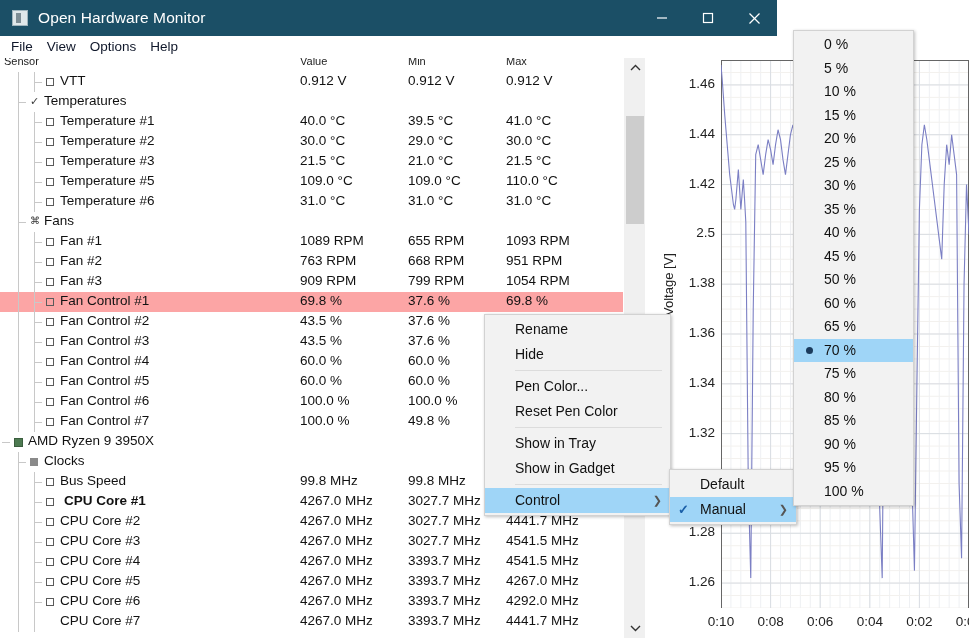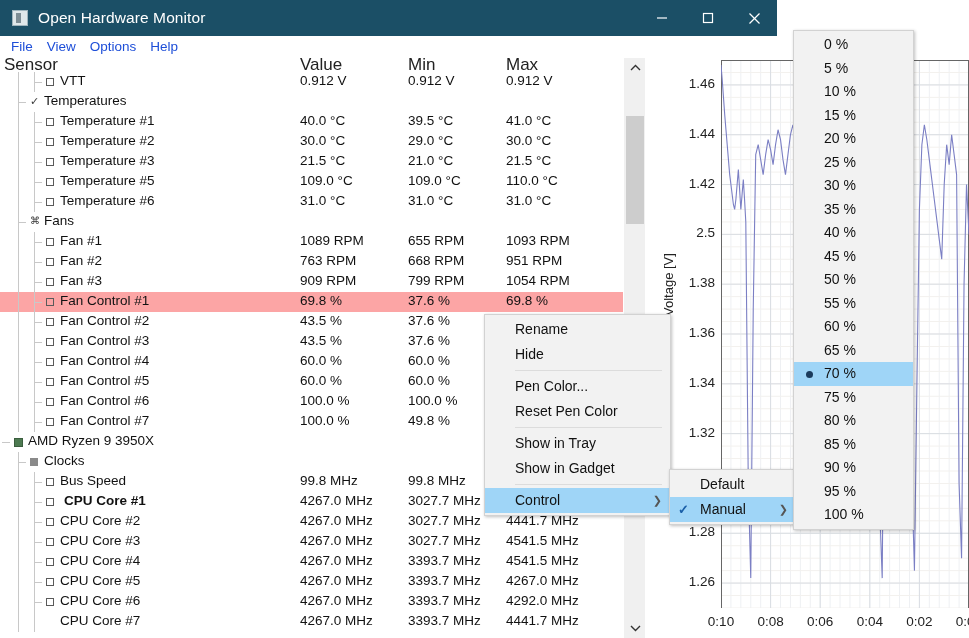--- a/index.html
+++ b/index.html
@@ -46,38 +46,38 @@
     color: #ffffff;
   }
   .win-btn svg { display: block; }
 
   
   #menubar {
     position: absolute; left: 0; top: 36px;
     width: 969px; height: 22px;
     background: #ffffff;
     display: flex; align-items: center;
-    font-size: 13.5px; color: #1d4ed8;
+    font-size: 13.5px; color: #0f172a;
     border-bottom: 1px solid #ffffff;
   }
   .menu-item { padding: 2px 7px; white-space: nowrap; }
   #menubar .menu-item:first-child { margin-left: 4px; }
 
   
   #tree-panel {
     position: absolute; left: 0; top: 58px;
     width: 645px; height: 580px;
     background: #ffffff;
     overflow: hidden;
     border-right: 1px solid #ffffff;
   }
   #tree-header {
     position: absolute; left: 0; top: 0;
     width: 645px; height: 14px;
-    font-size: 17px; color: #222;
+    font-size: 11px; color: #222;
     overflow: hidden;
   }
   #tree-header .col { position: absolute; top: -3px; white-space: nowrap; }
   #tree-header .c-sensor { left: 4px; }
   #tree-header .c-value  { left: 300px; }
   #tree-header .c-min    { left: 408px; }
   #tree-header .c-max    { left: 506px; }
 
   #tree-body {
     position: absolute; left: 0; top: 14px;
@@ -680,21 +680,20 @@
       <div class="pct"><span>5 %</span></div>
       <div class="pct"><span>10 %</span></div>
       <div class="pct"><span>15 %</span></div>
       <div class="pct"><span>20 %</span></div>
       <div class="pct"><span>25 %</span></div>
       <div class="pct"><span>30 %</span></div>
       <div class="pct"><span>35 %</span></div>
       <div class="pct"><span>40 %</span></div>
       <div class="pct"><span>45 %</span></div>
       <div class="pct"><span>50 %</span></div>
-      <div class="pct"><span>55 %</span></div>
       <div class="pct"><span>60 %</span></div>
       <div class="pct"><span>65 %</span></div>
       <div class="pct hl"><span class="radio"></span><span>70 %</span></div>
       <div class="pct"><span>75 %</span></div>
       <div class="pct"><span>80 %</span></div>
       <div class="pct"><span>85 %</span></div>
       <div class="pct"><span>90 %</span></div>
       <div class="pct"><span>95 %</span></div>
       <div class="pct"><span>100 %</span></div>
     </div>

